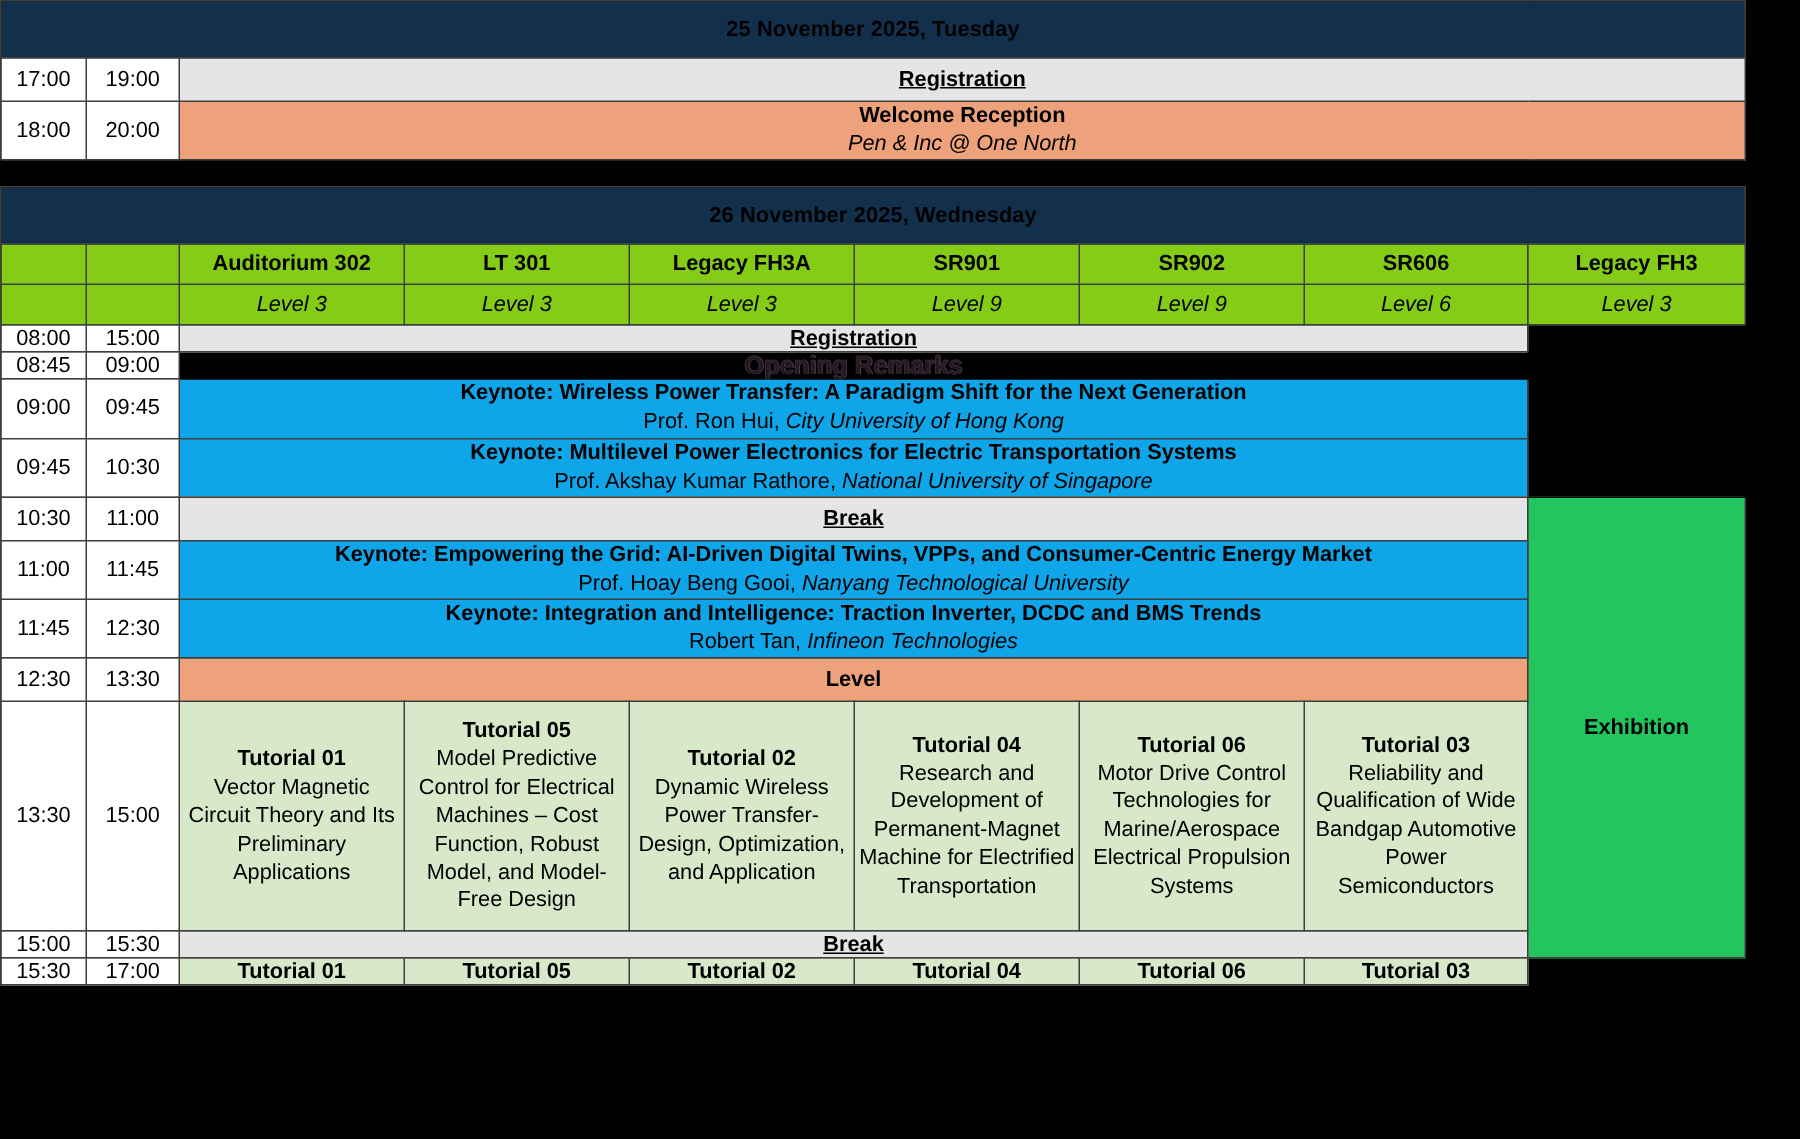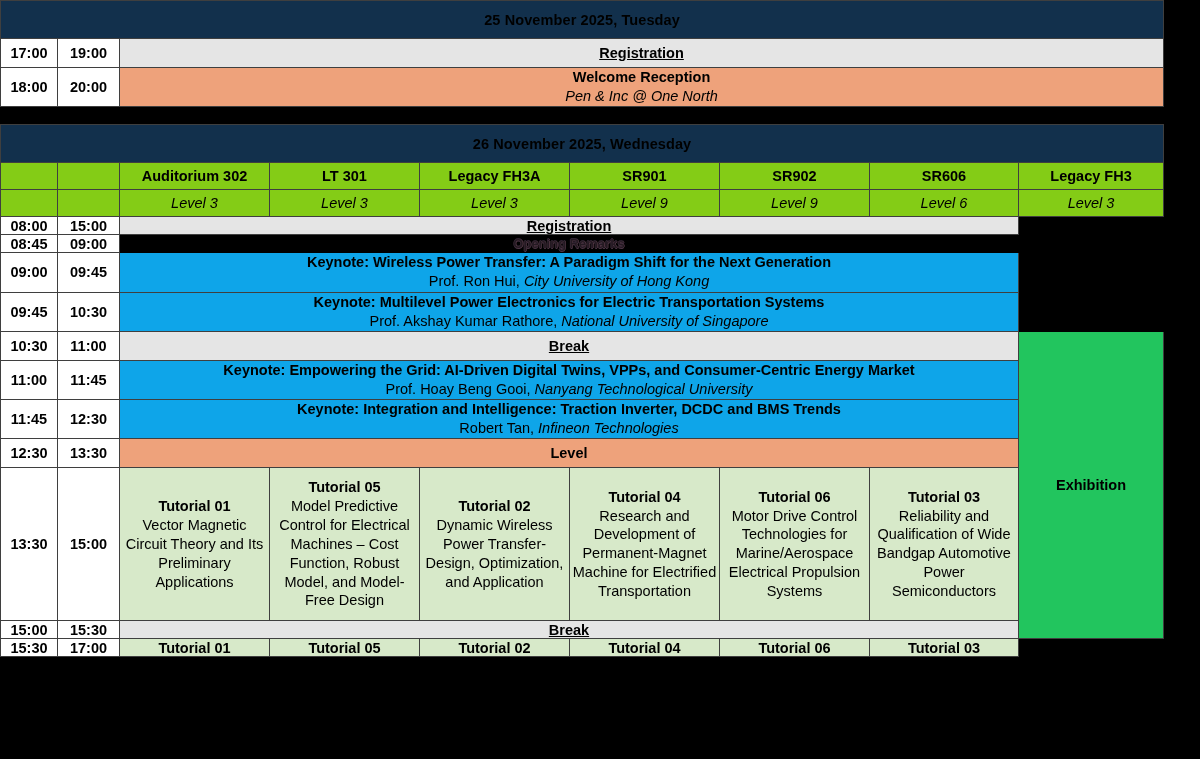--- a/index.html
+++ b/index.html
@@ -50,21 +50,21 @@
     text-align: center;
     height: 37px;
     letter-spacing: .1px;
     border: 1px solid #12304C;
   }
 
   
   .time {
     background: #ffffff;
     text-align: center;
-    font-weight: bold;
+    font-weight: normal;
     font-size: 14.5px;
     color: #000000;
   }
 
   
   .cell-grey   { background: #E5E5E5; text-align: center; font-weight: bold; text-decoration: underline; }
   .cell-orange { background: #EEA27B; text-align: center; font-weight: bold; margin-top: 31px; }
   .cell-pink   { background: #0ea5e9; text-align: center; }
   .cell-green  { background: #D7E9C9; text-align: center; }
   .cell-head   { background: #84cc16; text-align: center; }
@@ -108,21 +108,21 @@
     font-weight: bold;
     height: 17px;
     position: relative;
     border-color: #000000 !important;
   }
   .opening .ghost {
     color: #241a22;
     text-shadow:
       0.6px 0 #5a3c4a, -0.6px 0 #3b2a38,
       0 0.6px #4a3344, 0 -0.6px #2e2230;
-    font-size: 13px;
+    font-size: 17px;
     line-height: 17px;
     display: block;
   }
 
   .tut-cell {
     padding: 5px 4px 6px 4px;
     line-height: 1.3;
     font-size: 14.3px;
     vertical-align: middle;
   }

